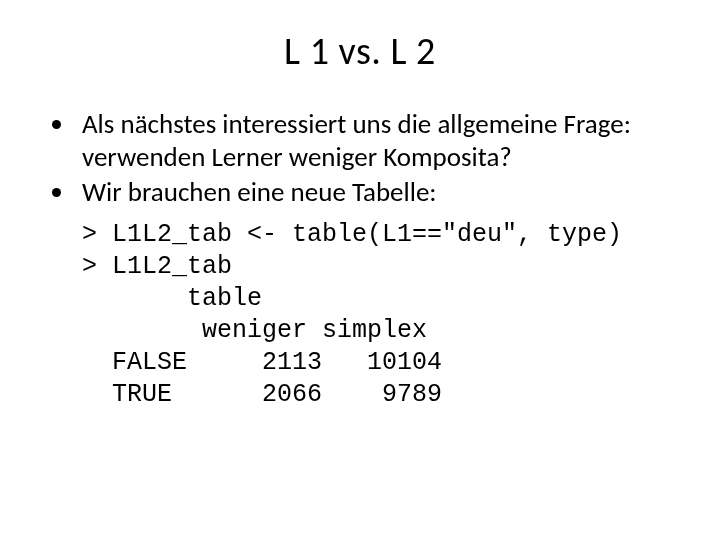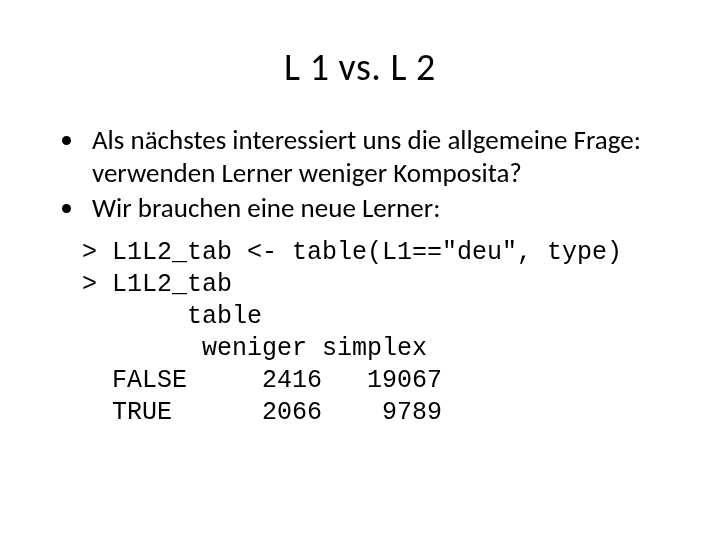--- a/index.html
+++ b/index.html
@@ -8,31 +8,31 @@
     width: 720px;
     height: 540px;
     background: #fff;
     font-family: Calibri, "Segoe UI", Arial, sans-serif;
     color: #000;
   }
   .slide {
     box-sizing: border-box;
     width: 720px;
     height: 540px;
-    padding: 44px 48px 0 48px;
+    padding: 28px 48px 0 48px;
   }
   .title {
     text-align: center;
     font-size: 38px;
     font-weight: 400;
     margin: 0 0 34px 0;
     letter-spacing: 0.5px;
   }
   ul.bullets {
-    margin: 12px;
+    margin: 2px;
     padding: 0 0 0 26px;
     list-style: disc;
     font-size: 27px;
     line-height: 1.22;
   }
   ul.bullets li {
     margin-bottom: 2px;
     padding-left: 6px;
   }
   .code-block {
@@ -44,22 +44,22 @@
   }
 </style>
 </head>
 <body>
 
 <div class="slide">
   <h1 class="title">L 1 vs. L 2</h1>
 
   <ul class="bullets">
     <li>Als nächstes interessiert uns die allgemeine Frage: verwenden Lerner weniger Komposita?</li>
-    <li>Wir brauchen eine neue Lerner:</li>
+    <li>Wir brauchen eine neue Tabelle:</li>
   </ul>
 
   <div class="code-block"><span>&gt; L1L2_tab &lt;- table(L1=="deu", type)</span>
 <span>&gt; L1L2_tab</span>
 <span>       table</span>
 <span>        weniger simplex</span>
-<span>  FALSE     2416   19067</span>
+<span>  FALSE     2113   10104</span>
 <span>  TRUE      2066    9789</span></div>
 </div>
 
 </body></html>

